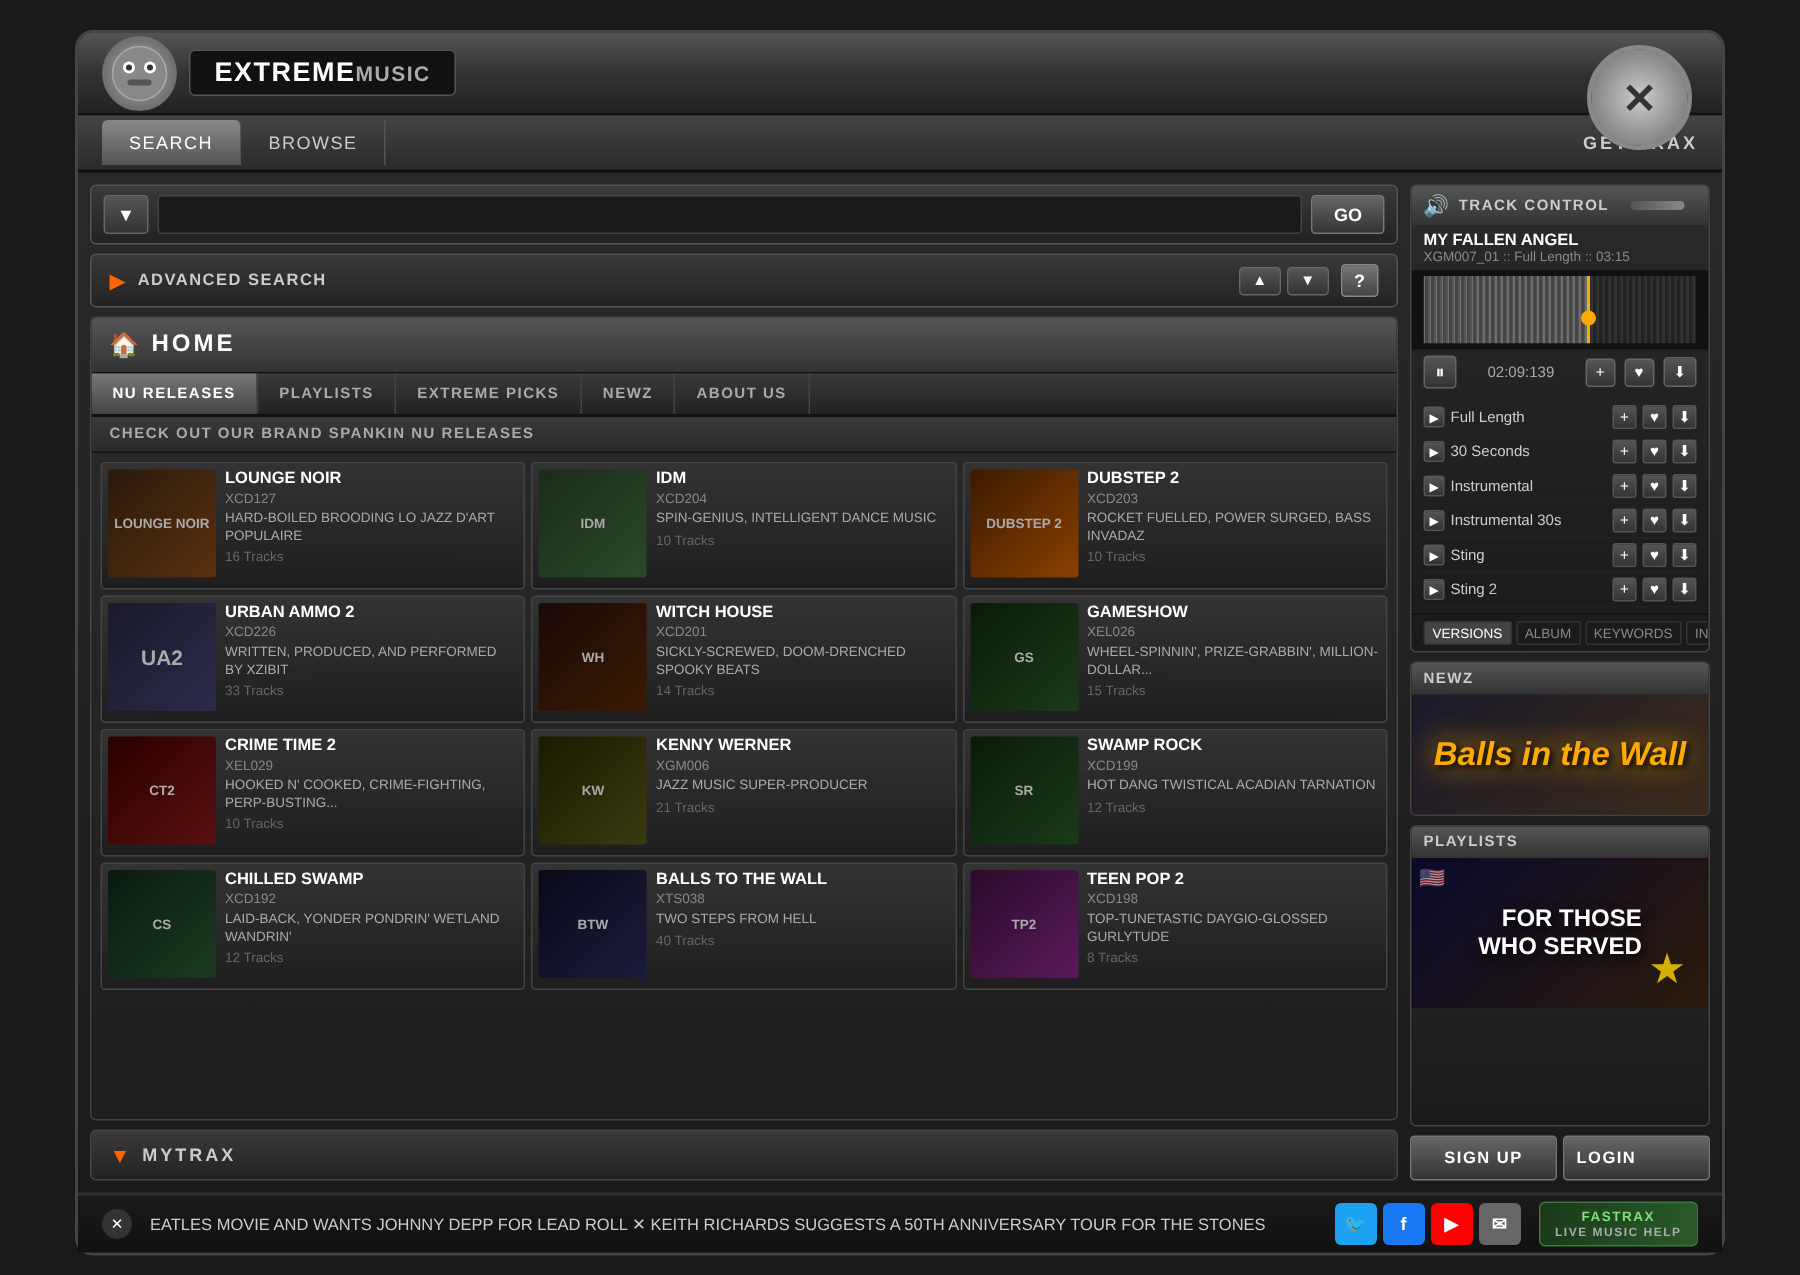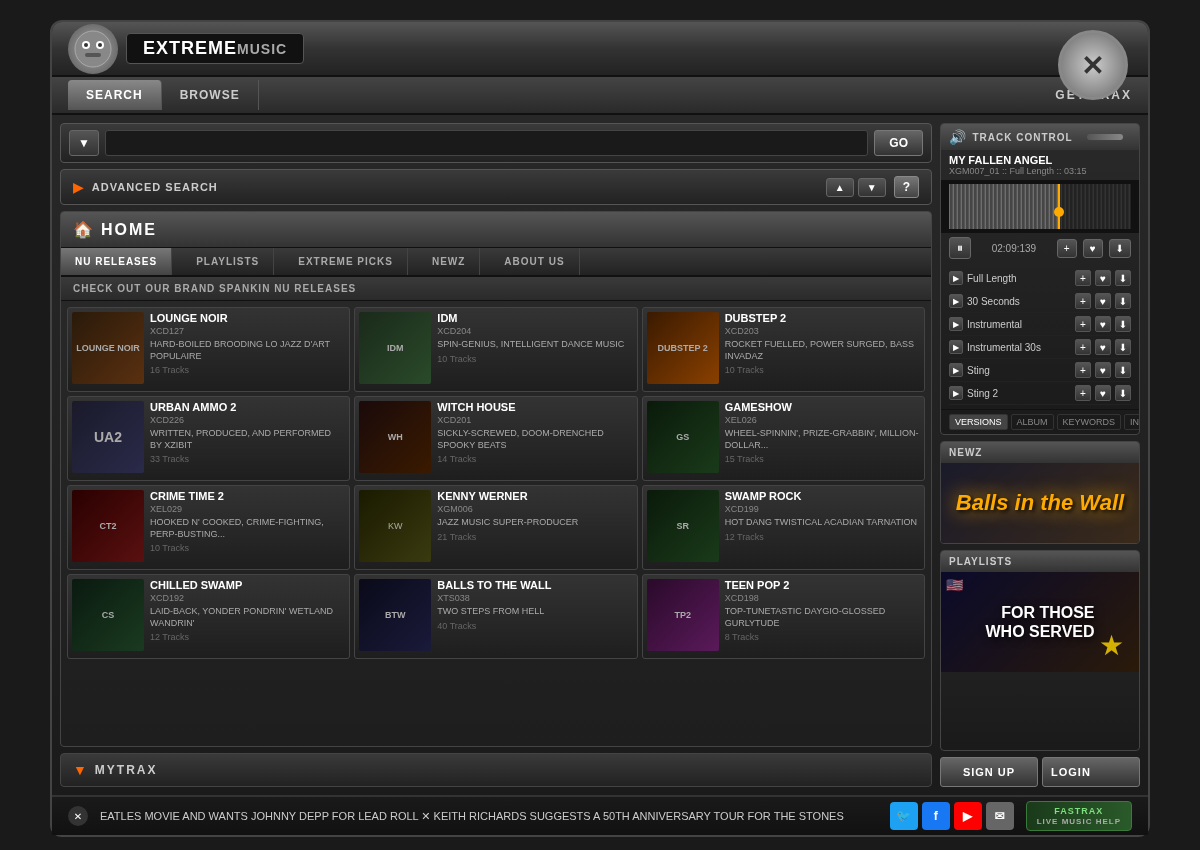--- a/index.html
+++ b/index.html
@@ -91,21 +91,21 @@
       display: flex;
       align-items: center;
       height: 38px;
       padding: 0 16px;
       border-bottom: 2px solid #111;
     }
 
     .nav-tab {
       padding: 8px 18px;
       font-size: 12px;
-      font-weight: 700;
+      font-weight: 400;
       letter-spacing: 1px;
       text-transform: uppercase;
       cursor: pointer;
       color: #ccc;
       border-right: 1px solid #555;
     }
 
     .nav-tab.active {
       background: linear-gradient(180deg, #888 0%, #555 100%);
       color: #fff;
@@ -263,21 +263,20 @@
       letter-spacing: 2px;
       text-transform: uppercase;
       color: #fff;
     }
 
     
     .sub-tabs {
       background: linear-gradient(180deg, #3a3a3a 0%, #222 100%);
       display: flex;
       border-bottom: 2px solid #111;
-      gap: 10px;
     }
 
     .sub-tab {
       padding: 8px 14px;
       font-size: 10px;
       font-weight: 700;
       letter-spacing: 1px;
       text-transform: uppercase;
       color: #aaa;
       cursor: pointer;
@@ -1023,21 +1022,21 @@
       </div>
       <div class="album-info">
         <div class="album-name">CRIME TIME 2</div>
         <div class="album-code">XEL029</div>
         <div class="album-desc">HOOKED N' COOKED, CRIME-FIGHTING, PERP-BUSTING...</div>
         <div class="album-tracks">10 Tracks</div>
       </div>
     </div>
               <div class="album-card">
       <div class="album-cover cover-kenny">
-        <span style="color:#aaa; font-weight:400; font-size:9px;">KW</span>
+        <span style="color:#aaa; font-weight:700; font-size:9px;">KW</span>
       </div>
       <div class="album-info">
         <div class="album-name">KENNY WERNER</div>
         <div class="album-code">XGM006</div>
         <div class="album-desc">JAZZ MUSIC SUPER-PRODUCER</div>
         <div class="album-tracks">21 Tracks</div>
       </div>
     </div>
               <div class="album-card">
       <div class="album-cover cover-swamprock">

